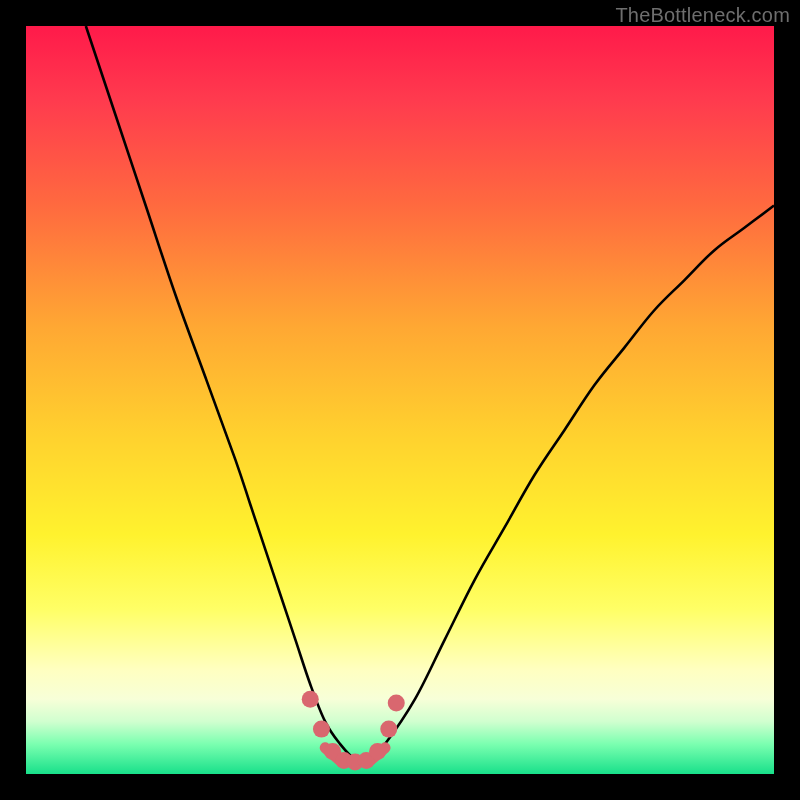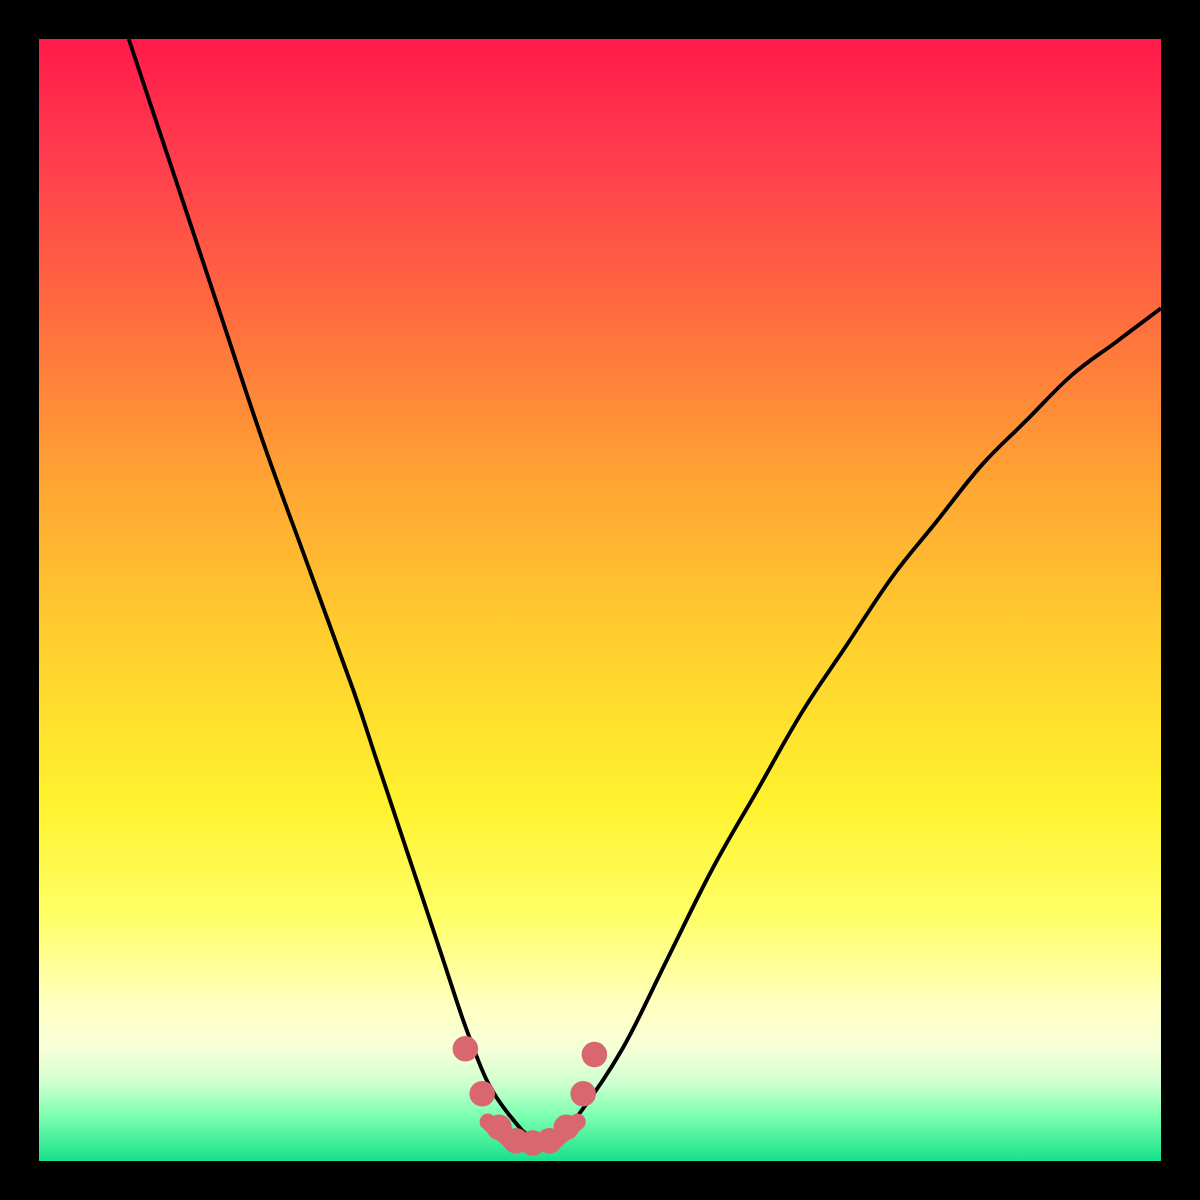--- a/index.html
+++ b/index.html
@@ -73,13 +73,14 @@
           <circle cx="306.68" cy="725.56" r="8.5" fill="#d9676f"></circle>
           <circle cx="317.9" cy="734.536" r="8.5" fill="#d9676f"></circle>
           <circle cx="329.12" cy="736.032" r="8.5" fill="#d9676f"></circle>
           <circle cx="340.34000000000003" cy="734.536" r="8.5" fill="#d9676f"></circle>
           <circle cx="351.56" cy="725.56" r="8.5" fill="#d9676f"></circle>
           <circle cx="362.78" cy="703.12" r="8.5" fill="#d9676f"></circle>
           <circle cx="370.26" cy="676.94" r="8.5" fill="#d9676f"></circle>
         </g>
     </svg>
   </div>
+  <div class="watermark">TheBottleneck.com</div>
 </div>
 
 </body></html>

